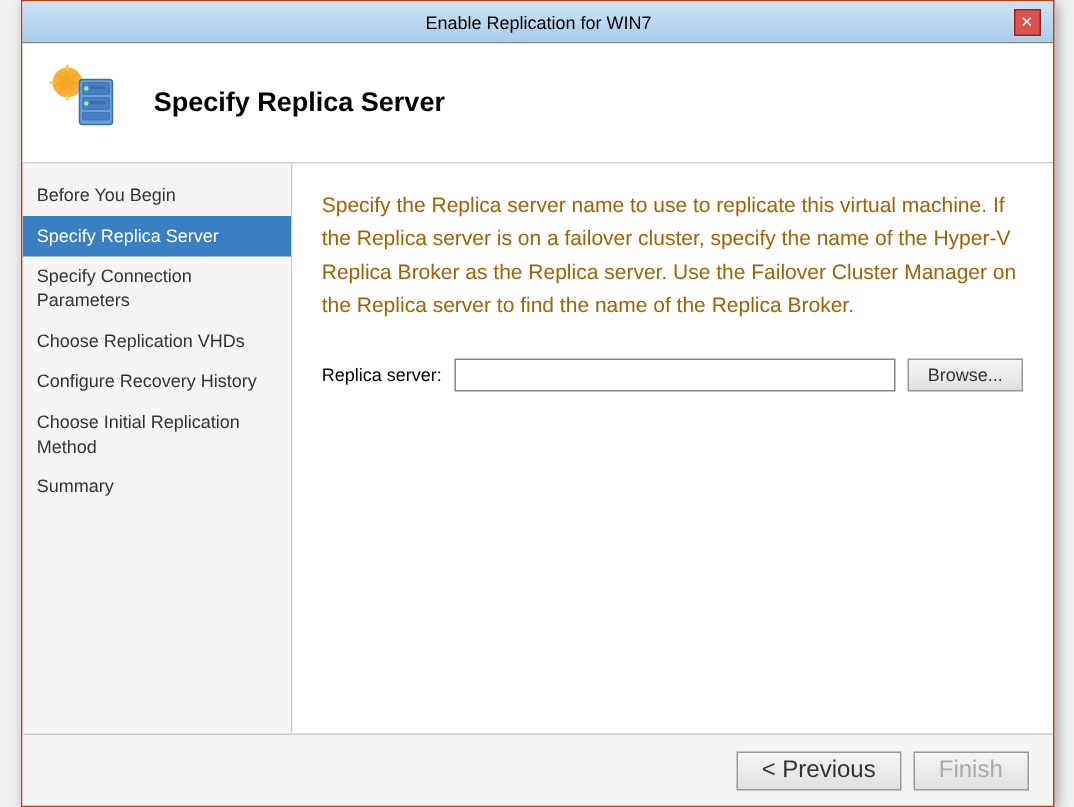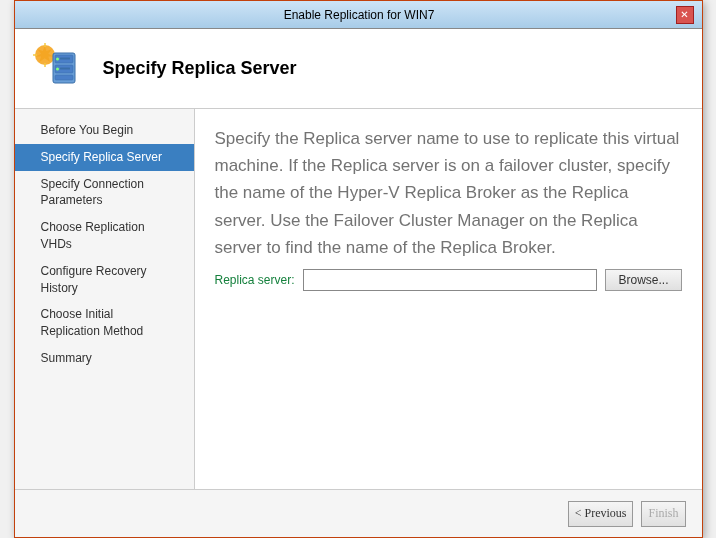--- a/index.html
+++ b/index.html
@@ -84,51 +84,51 @@
     }
     .sidebar {
       width: 180px;
       background: #f5f5f5;
       border-right: 1px solid #ccc;
       padding: 8px 0;
       flex-shrink: 0;
       overflow-y: auto;
     }
     .sidebar-item {
-      padding: 5px 26px;
+      padding: 5px 10px;
       cursor: pointer;
       font-size: 12px;
       color: #333;
       line-height: 1.4;
     }
     .sidebar-item.active {
       background: #3a7fc1;
       color: #ffffff;
     }
     .main-content {
       flex: 1;
       padding: 16px 20px;
       overflow-y: auto;
       background: #ffffff;
     }
     .description-text {
-      font-size: 17px;
-      color: #737373;
+      font-size: 14px;
+      color: #a16207;
       line-height: 1.6;
-      margin-bottom: 8px;
+      margin-bottom: 24px;
     }
     .form-row {
       display: flex;
       align-items: center;
       gap: 8px;
       margin-top: 8px;
     }
     .form-label {
       font-size: 12px;
-      color: #15803d;
+      color: #000000;
       flex-shrink: 0;
     }
     .form-input {
       flex: 1;
       height: 22px;
       border: 1px solid #888;
       padding: 2px 4px;
       font-size: 12px;
       outline: none;
     }
@@ -148,27 +148,26 @@
       padding: 10px 16px;
       display: flex;
       justify-content: flex-end;
       gap: 8px;
       flex-shrink: 0;
       height: 48px;
       align-items: center;
     }
     .footer-btn {
       height: 26px;
-      padding: 0 6px;
+      padding: 0 16px;
       background: linear-gradient(to bottom, #f5f5f5, #e0e0e0);
       border: 1px solid #999;
-      font-size: 12px;
+      font-size: 16px;
       cursor: pointer;
       color: #333;
-      font-family: Liberation Serif, serif;
     }
     .footer-btn:disabled {
       color: #aaa;
       cursor: default;
     }
   </style>
 </head>
 <body>
 
 <div class="window">

